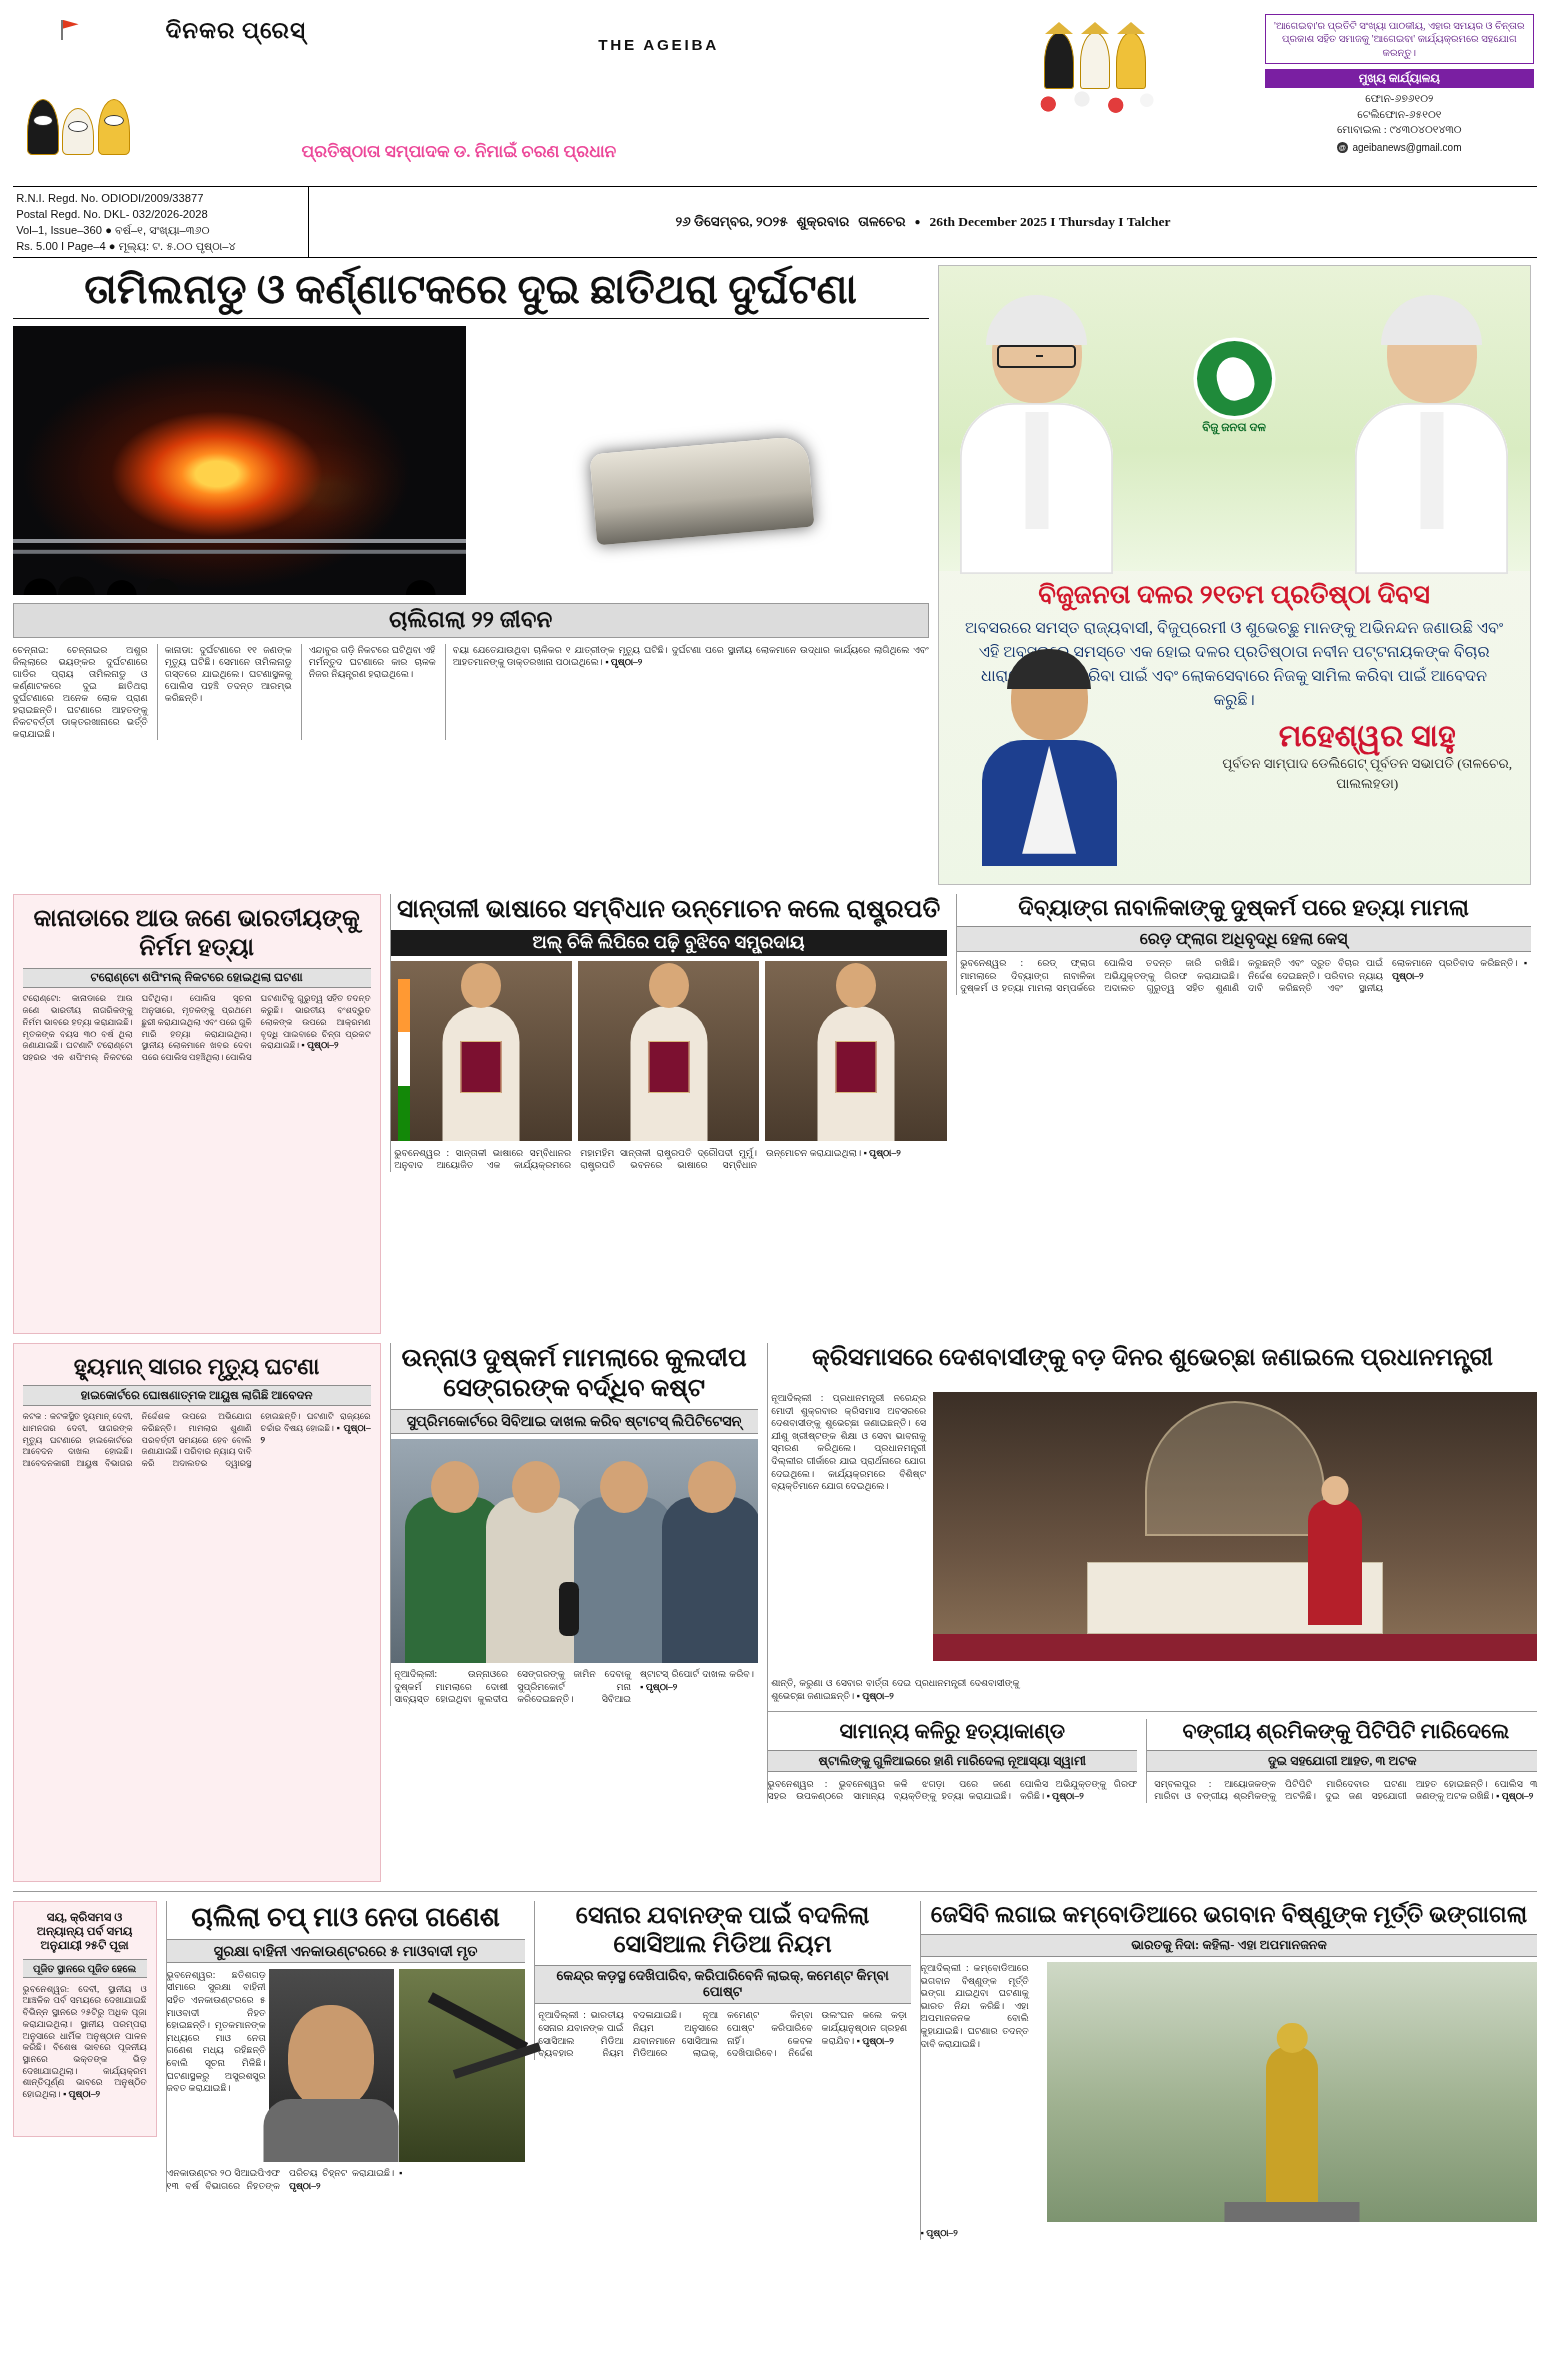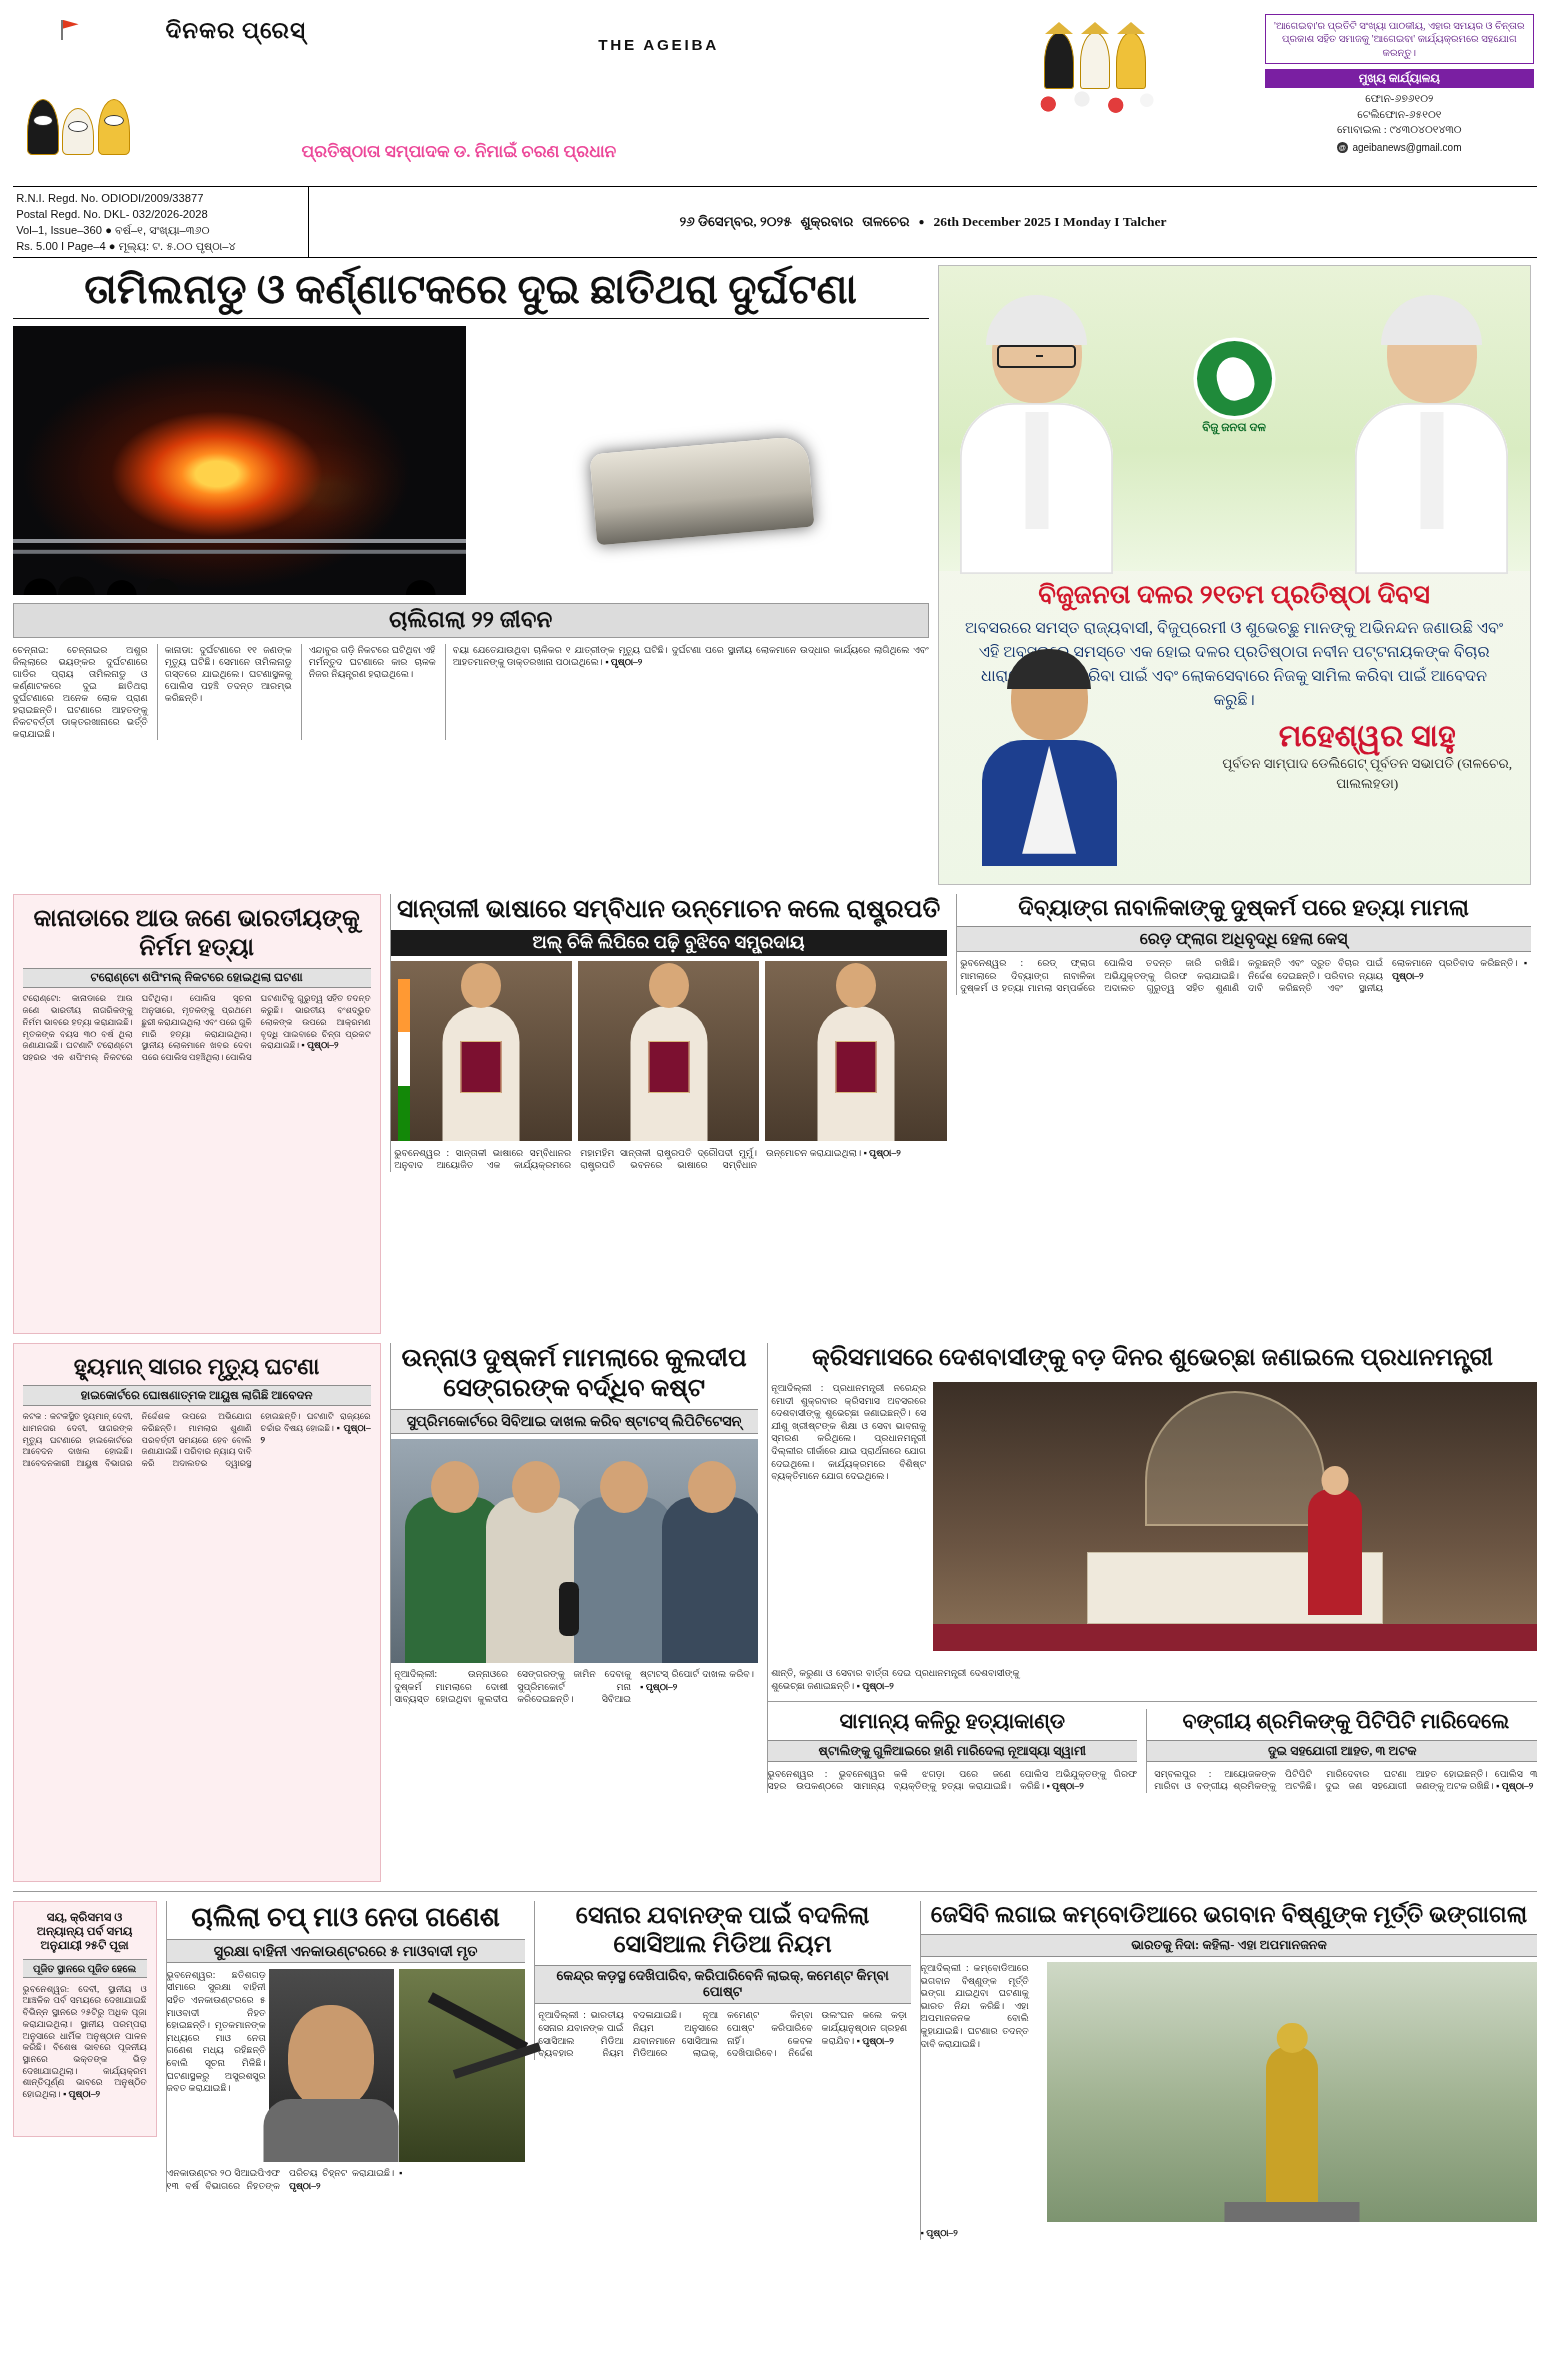--- a/index.html
+++ b/index.html
@@ -282,21 +282,21 @@
       <div>R.N.I. Regd. No. ODIODI/2009/33877</div>
       <div>Postal Regd. No. DKL- 032/2026-2028</div>
       <div>Vol–1, Issue–360  ●  ବର୍ଷ–୧, ସଂଖ୍ୟା–୩୬୦</div>
       <div>Rs. 5.00 I Page–4  ●  ମୂଲ୍ୟ: ଟ. ୫.୦୦ ପୃଷ୍ଠା–୪</div>
     </div>
     <div class="right">
       <span>୨୬ ଡିସେମ୍ବର, ୨୦୨୫</span>
       <span>ଶୁକ୍ରବାର</span>
       <span>ତାଳଚେର</span>
       <span class="bullet">●</span>
-      <span>26th December 2025 I Monday I Talcher</span>
+      <span>26th December 2025 I Thursday I Talcher</span>
     </div>
   </div>
 
   <div class="topzone">
     <div class="topleft">
       <div class="lead-headline">ତାମିଲନାଡୁ ଓ କର୍ଣ୍ଣାଟକରେ ଦୁଇ ଛାତିଥରା ଦୁର୍ଘଟଣା</div>
       <div class="lead-photos">
         <div class="photo ph-fire">
             <div class="crowd"></div>
           </div>
@@ -429,21 +429,21 @@
       </div>
       <div class="body-cols" style="column-count:3;margin-top:5.4px;padding:0 3.6px">
         <span>ନୂଆଦିଲ୍ଲୀ: ଉନ୍ନାଓରେ ଦୁଷ୍କର୍ମ ମାମଲାରେ ଦୋଷୀ ସାବ୍ୟସ୍ତ ହୋଇଥିବା କୁଲଦୀପ ସେଙ୍ଗରଙ୍କୁ ଜାମିନ ଦେବାକୁ ସୁପ୍ରିମକୋର୍ଟ ମନା କରିଦେଇଛନ୍ତି। ସିବିଆଇ ଷ୍ଟାଟସ୍ ରିପୋର୍ଟ ଦାଖଲ କରିବ।</span>
         <span class="more">▪ ପୃଷ୍ଠା–୨</span>
       </div>
     </div>
 
     <div style="flex:1" class="rule-v">
       <div>
         <div class="hl" style="font-size:24px;padding:0 5.4px">କ୍ରିସମାସରେ ଦେଶବାସୀଙ୍କୁ ବଡ଼ ଦିନର ଶୁଭେଚ୍ଛା ଜଣାଇଲେ ପ୍ରଧାନମନ୍ତ୍ରୀ</div>
-        <div style="display:flex;gap:3px;margin-top:10px">
+        <div style="display:flex;gap:3px;margin-top:20px">
           <div class="body-cols" style="width:162px;padding:0 3.6px">
             <span>ନୂଆଦିଲ୍ଲୀ : ପ୍ରଧାନମନ୍ତ୍ରୀ ନରେନ୍ଦ୍ର ମୋଦୀ ଶୁକ୍ରବାର କ୍ରିସମାସ ଅବସରରେ ଦେଶବାସୀଙ୍କୁ ଶୁଭେଚ୍ଛା ଜଣାଇଛନ୍ତି। ସେ ଯୀଶୁ ଖ୍ରୀଷ୍ଟଙ୍କ ଶିକ୍ଷା ଓ ସେବା ଭାବନାକୁ ସ୍ମରଣ କରିଥିଲେ। ପ୍ରଧାନମନ୍ତ୍ରୀ ଦିଲ୍ଲୀର ଗୀର୍ଜାରେ ଯାଇ ପ୍ରାର୍ଥନାରେ ଯୋଗ ଦେଇଥିଲେ। କାର୍ଯ୍ୟକ୍ରମରେ ବିଶିଷ୍ଟ ବ୍ୟକ୍ତିମାନେ ଯୋଗ ଦେଇଥିଲେ।</span>
           </div>
           <div class="church" style="flex:1">
             <div class="arch"></div>
               <div class="altar"></div>
               <div class="priest"></div>
               <div class="carpet"></div>
           </div>
         </div>

